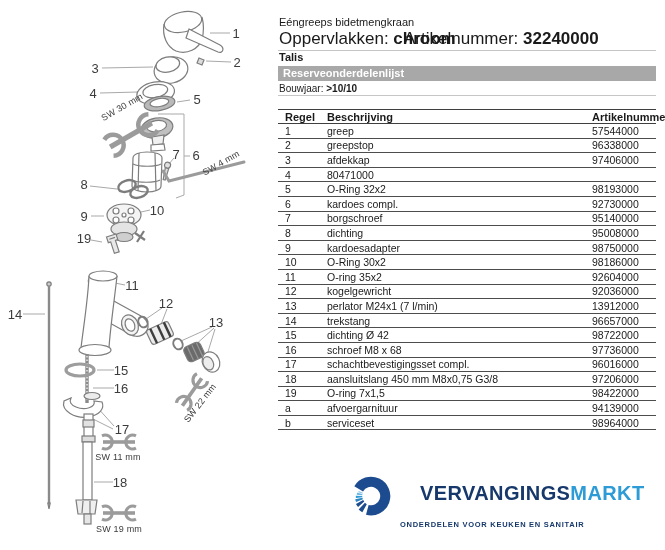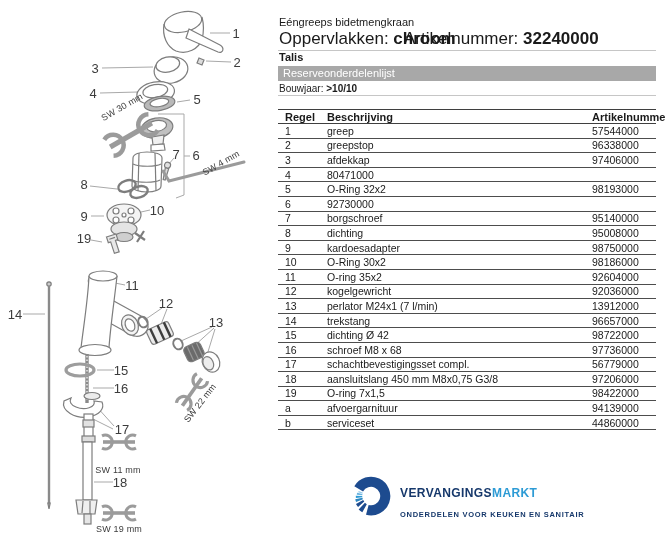--- a/index.html
+++ b/index.html
@@ -15,42 +15,42 @@
   
   .info { position:absolute; left:278px; top:0; width:379px; }
   .brand   { position:absolute; left:1px; top:3px;  font-size:11px; font-weight:bold;margin-top:48px; }
   .product { position:absolute; left:1px; top:16px; font-size:11px; font-weight:normal; }
   .specline{ position:absolute; left:1px; top:29px; font-size:17px; width:378px; height:12px; }
   .specline .lbl { font-weight:normal; }
   .specline .val { font-weight:bold; }
   .spec-art { position:absolute; left:125px; top:0; }
   .rule-top { position:absolute; left:0; top:50px; width:378px; border-top:1.5px solid #c6c6c6; }
   .banner { position:absolute; left:0; top:66px; width:378px; height:15px; background:#a8a8a8;
-            color:#fff; font-size:11px; font-weight:normal; line-height:15px; padding-left:5px; }
+            color:#fff; font-size:11px; font-weight:bold; line-height:15px; padding-left:5px; }
   .buildyear { position:absolute; left:1px; top:83px; font-size:10px; }
   .buildyear .val { font-weight:bold; }
   .rule-by { position:absolute; left:0; top:95px; width:378px; border-top:1px solid #c6c6c6; }
 
   .ptable { position:absolute; left:0; top:109px; width:378px; }
   .thead { display:flex; height:15px; align-items:center; font-size:11px; font-weight:bold;
            border-top:1px solid #3f3f3f; border-bottom:1px solid #3f3f3f; padding-left:7px; }
   .trow  { display:flex; height:14.6px; align-items:center; font-size:10.5px;
            border-bottom:1px solid #4d4d4d; padding-left:7px; }
   .c-regel { width:42px; flex:0 0 42px; }
   .c-beschr{ width:265px; flex:0 0 265px; }
   .c-artnr { flex:1; }
 
   
   .logo { position:absolute; left:348px; top:472px; display:flex; }
   .logo-text { margin-left:6px; margin-top:13px; }
-  .logo-line1 { font-size:12px; font-weight:bold; letter-spacing:.4px; line-height:16px; white-space:nowrap; }
+  .logo-line1 { font-size:20px; font-weight:bold; letter-spacing:.4px; line-height:16px; white-space:nowrap;margin-left:20px; }
   .logo-primary { color:#16386b; }
   .logo-secondary { color:#2d9bd5; font-weight:600; }
   .logo-tagline { font-size:7.5px; font-weight:bold; color:#16386b; letter-spacing:.72px;
-                  margin-top:9px; white-space:nowrap; }
+                  margin-top:19px; white-space:nowrap; }
 </style>
 </head>
 <body>
 
 <div class="page">
 
   <section class="diagram">
     <svg width="280" height="550" viewBox="0 0 280 550">
       <defs>
         <g id="wrench" fill="none" stroke="#9b9b9b">
@@ -266,21 +266,21 @@
         <div class="plabel" style="left: 84px; top: 238px; transform: translate(-50%, -50%);">19</div>
       </div>
     <div>
 
         <div class="tlabel" style="left: 122px; top: 107px; transform: translate(-50%, -50%) rotate(-30deg);">SW 30 mm</div>
 
         <div class="tlabel" style="left: 221px; top: 163px; transform: translate(-50%, -50%) rotate(-30deg);">SW 4 mm</div>
 
         <div class="tlabel" style="left: 200px; top: 403px; transform: translate(-50%, -50%) rotate(-52deg);">SW 22 mm</div>
 
-        <div class="tlabel" style="left: 118px; top: 470px; transform: translate(-50%, -50%);">SW 11 mm</div>
+        <div class="tlabel" style="left: 118px; top: 457px; transform: translate(-50%, -50%);">SW 11 mm</div>
 
         <div class="tlabel" style="left: 119px; top: 529px; transform: translate(-50%, -50%);">SW 19 mm</div>
       </div>
   </section>
 
   <section class="info">
     <div class="brand">Talis</div>
     <div class="product">Eéngreeps bidetmengkraan</div>
     <div class="specline">
       <span>
@@ -333,20 +333,21 @@
           </div>
 
           <div class="trow">
             <span class="c-regel">5</span>
             <span class="c-beschr">O-Ring 32x2</span>
             <span class="c-artnr">98193000</span>
           </div>
 
           <div class="trow">
             <span class="c-regel">6</span>
+            <span class="c-beschr">kardoes compl.</span>
             <span class="c-artnr">92730000</span>
           </div>
 
           <div class="trow">
             <span class="c-regel">7</span>
             <span class="c-beschr">borgschroef</span>
             <span class="c-artnr">95140000</span>
           </div>
 
           <div class="trow">
@@ -399,21 +400,21 @@
 
           <div class="trow">
             <span class="c-regel">16</span>
             <span class="c-beschr">schroef M8 x 68</span>
             <span class="c-artnr">97736000</span>
           </div>
 
           <div class="trow">
             <span class="c-regel">17</span>
             <span class="c-beschr">schachtbevestigingsset compl.</span>
-            <span class="c-artnr">56779000</span>
+            <span class="c-artnr">96016000</span>
           </div>
 
           <div class="trow">
             <span class="c-regel">18</span>
             <span class="c-beschr">aansluitslang 450 mm  M8x0,75  G3/8</span>
             <span class="c-artnr">97206000</span>
           </div>
 
           <div class="trow">
             <span class="c-regel">19</span>
@@ -423,21 +424,21 @@
 
           <div class="trow">
             <span class="c-regel">a</span>
             <span class="c-beschr">afvoergarnituur</span>
             <span class="c-artnr">94139000</span>
           </div>
 
           <div class="trow">
             <span class="c-regel">b</span>
             <span class="c-beschr">serviceset</span>
-            <span class="c-artnr">44860000</span>
+            <span class="c-artnr">98964000</span>
           </div>
         </div>
     </div>
   </section>
 
   <div class="logo">
     <svg width="46" height="48" viewBox="0 0 50 50">
       <path d="M11.6,17.25 A15.5,15.5 0 1 1 21,40" fill="none" stroke="#1d4b8f" stroke-width="11"></path>
       <path d="M18,38.3 A15,15 0 0 1 15,36.1" fill="none" stroke="#1d4b8f" stroke-width="10"></path>
       <path d="M14.3,34 A14,14 0 0 1 12.6,31.6" fill="none" stroke="#1d4b8f" stroke-width="9"></path>

